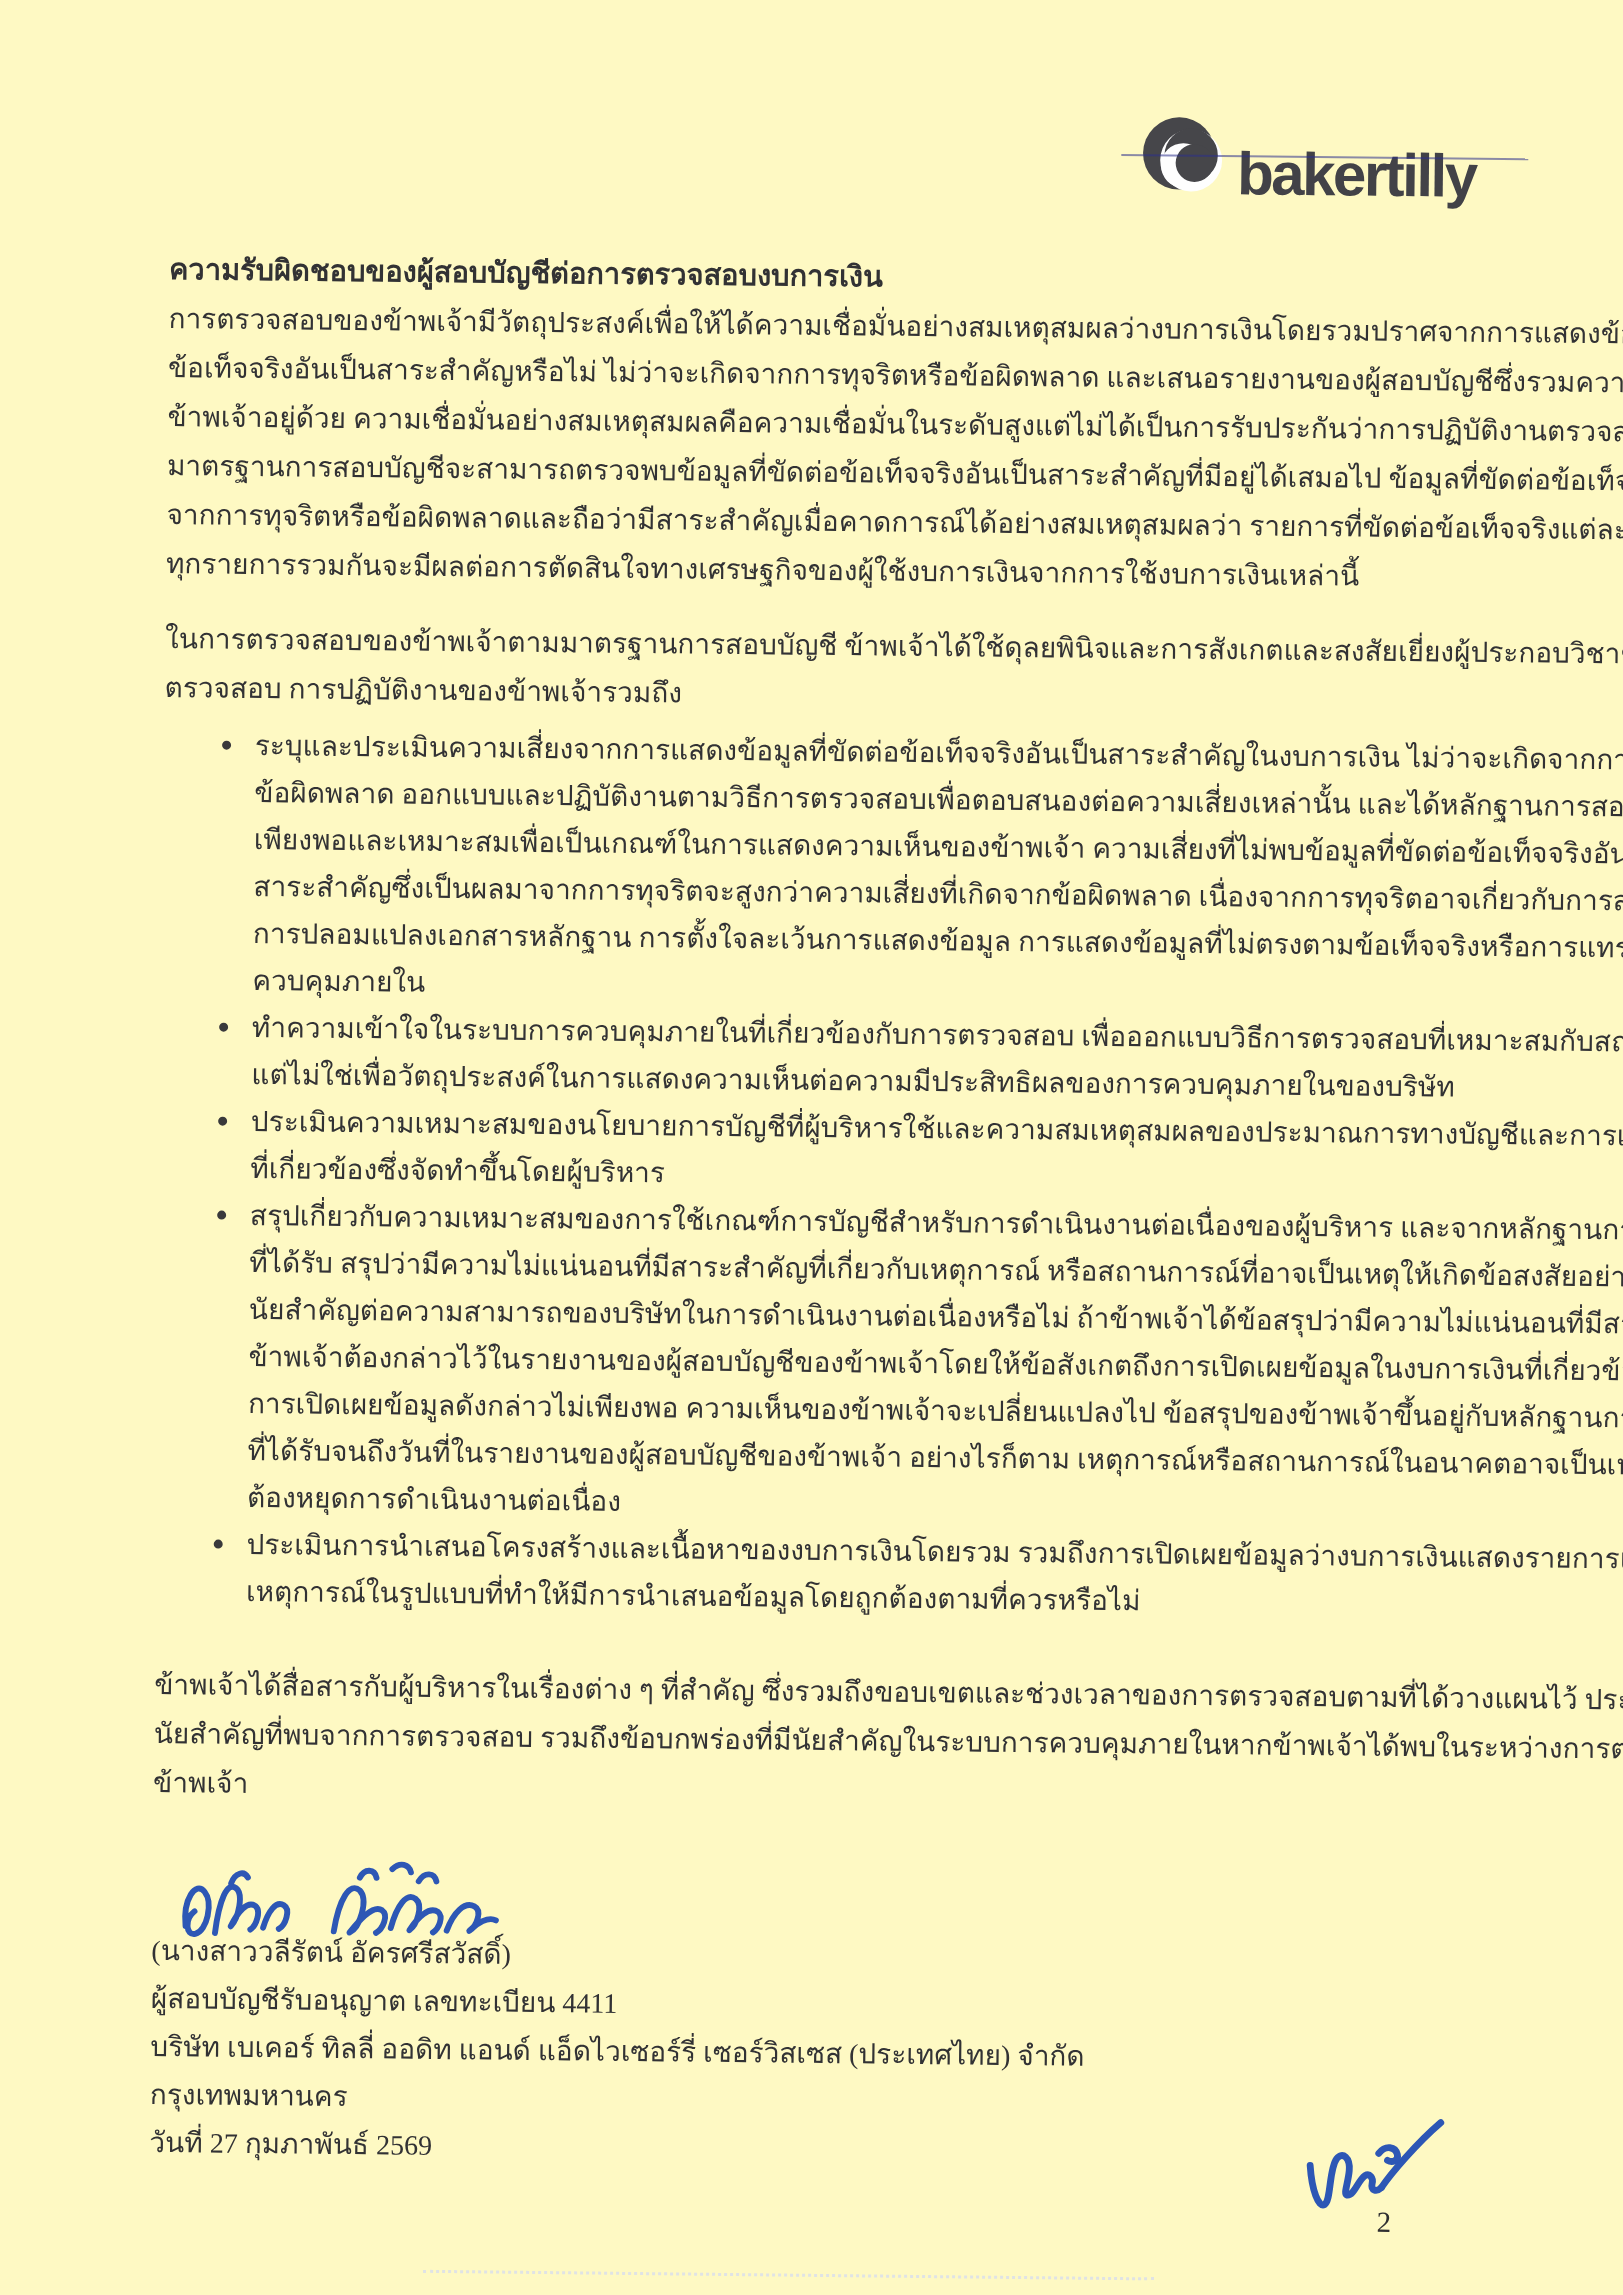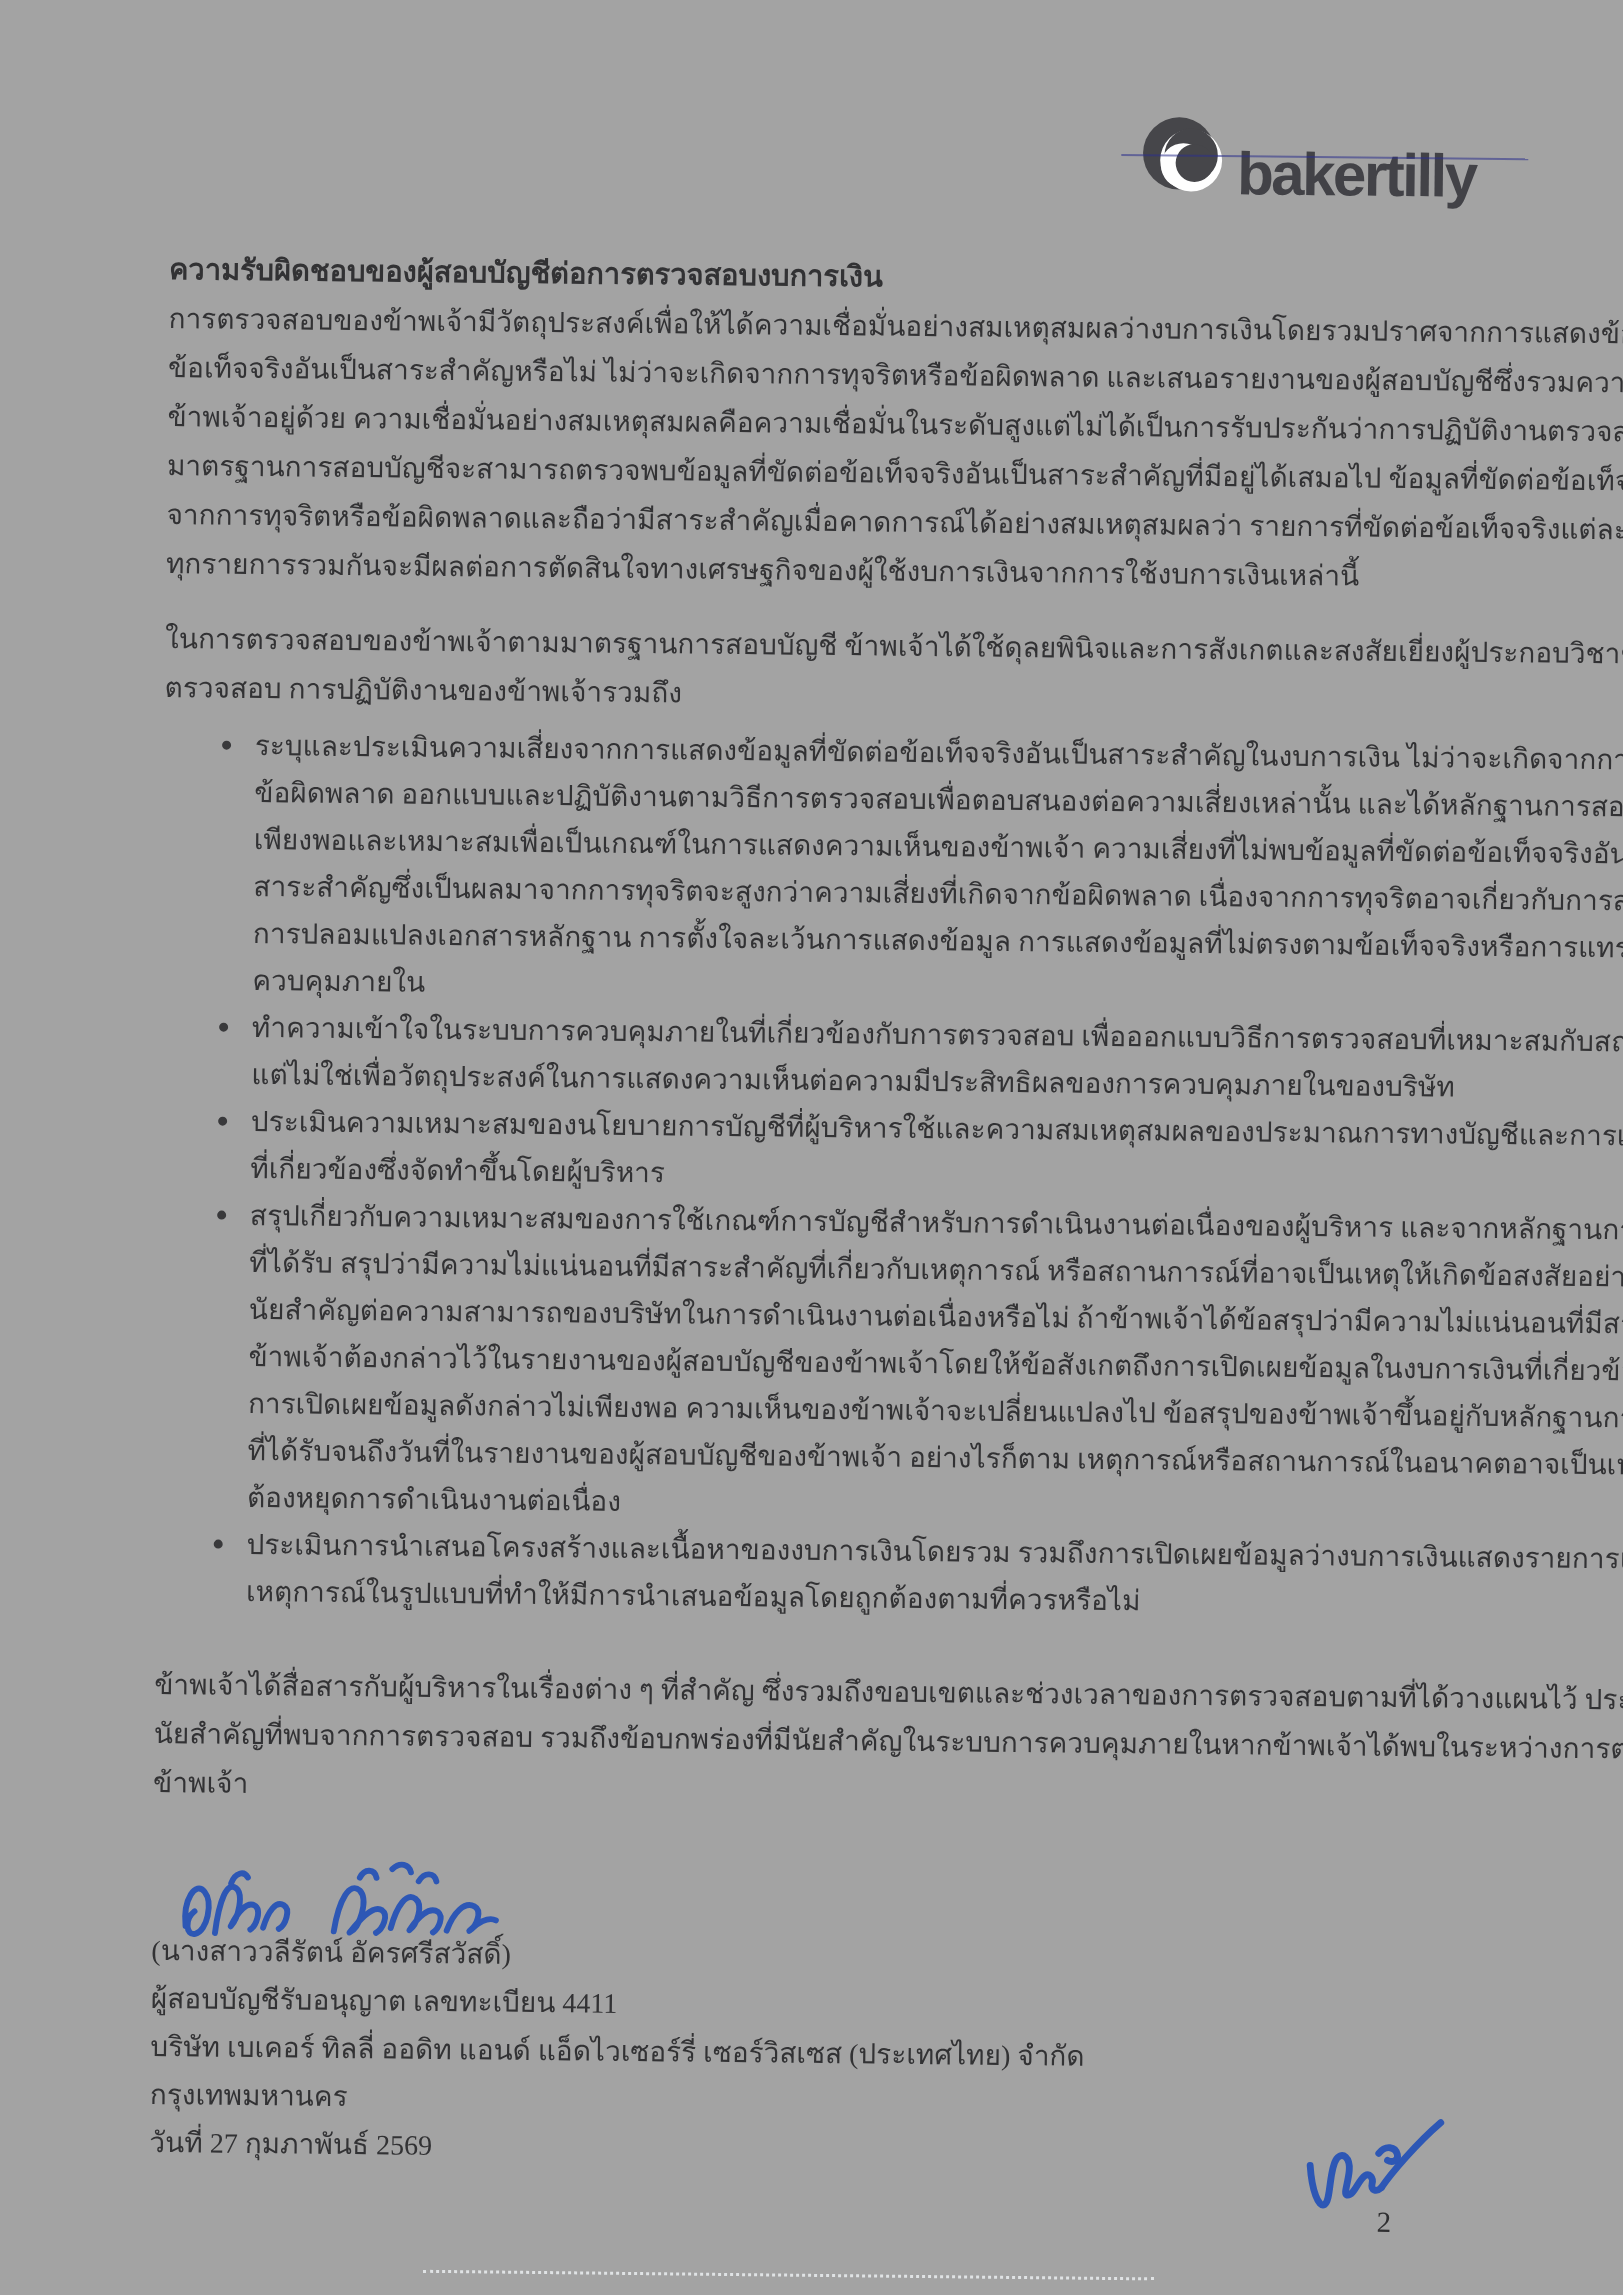--- a/index.html
+++ b/index.html
@@ -1,19 +1,19 @@
 <!DOCTYPE html>
 <html style="font-size:7.8px"><head>
 <meta charset="utf-8">
 <style>
   html,body { margin:0; padding:0; background:#ffffff; }
   .page {
     position:relative;
     width:1624px; height:2295px;
-    background:#a3a3a3;
+    background:#fef9c3;
     overflow:hidden;
     font-family:"Liberation Serif","DejaVu Serif",serif;
     color:#323234;
   }
   .skew {
     position:absolute; inset:0;
     transform:rotate(0.6deg);
     transform-origin:167px 275px;
   }
 

